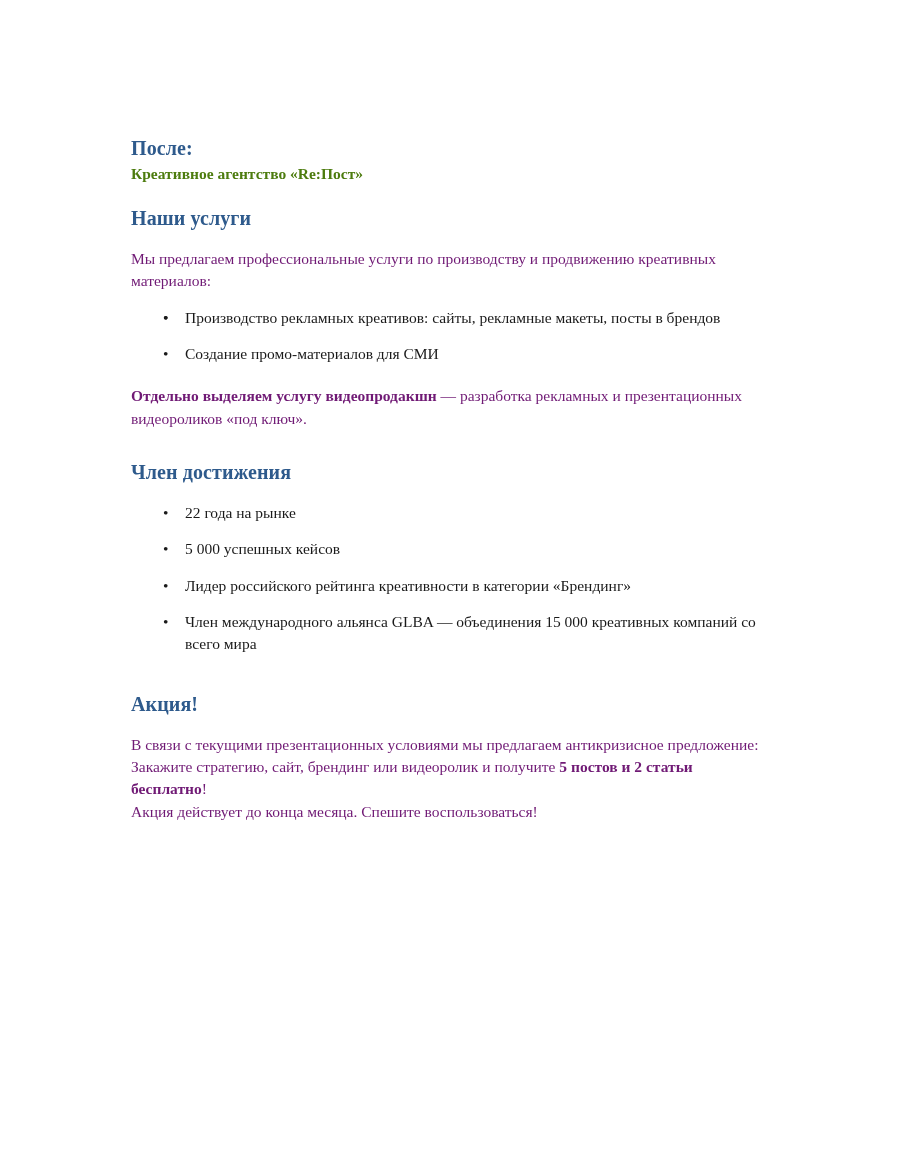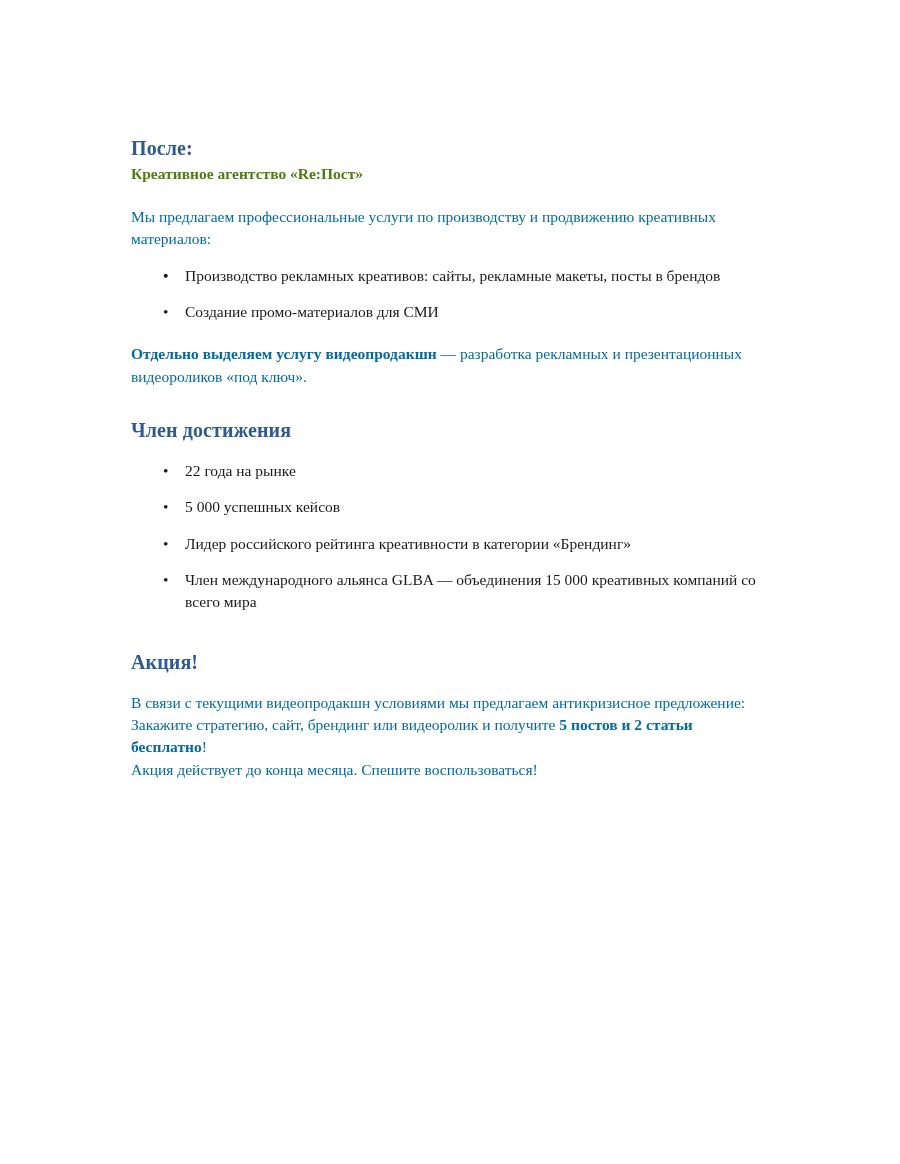--- a/index.html
+++ b/index.html
@@ -55,21 +55,21 @@
     line-height: 1.25;
     margin: 0 0 17px 0;
     letter-spacing: 0.1px;
   }
 
   
   p.body {
     font-size: 15.5px;
     line-height: 1.44;
     margin: 0 0 14px 0;
-    color: #0369a1;
+    color: #701a75;
     text-align: left;
   }
   p.body.tight {
     margin-bottom: 0;
   }
   .b { font-weight: bold; }
 
   
   ul.bullets {
     list-style: none;
@@ -103,20 +103,21 @@
 </style>
 </head>
 <body>
 
 <div class="page">
   <div class="content">
 
     <h1 class="h-title">После:</h1>
     <div class="h-sub">Креативное агентство «Re:Пост»</div>
 
+    <h2 class="h-section">Наши услуги</h2>
     <p class="body">Мы предлагаем профессиональные услуги по производству и продвижению креативных материалов:</p>
 
     <ul class="bullets">
       <li>
         <span class="bullet-dot">•</span>
       </li>
       <li>
         <span class="bullet-dot">•</span>
         <span class="li-text">Производство рекламных креативов: сайты, рекламные макеты, посты в брендов</span>
       </li>
@@ -150,18 +151,18 @@
       <li>
         <span class="bullet-dot">•</span>
         <span class="li-text">Член международного альянса GLBA — объединения 15 000 креативных компаний со всего мира</span>
       </li>
     </ul>
 
     <div class="block-gap-24"></div>
 
     <h2 class="h-section">Акция!</h2>
 
-    <p class="body tight">В связи с текущими видеопродакшн условиями мы предлагаем антикризисное предложение:</p>
+    <p class="body tight">В связи с текущими презентационных условиями мы предлагаем антикризисное предложение:</p>
     <p class="body tight"><span>Закажите стратегию, сайт, брендинг или видеоролик и получите </span><span class="b">5 постов и 2 статьи бесплатно</span><span>!</span></p>
     <p class="body tight">Акция действует до конца месяца. Спешите воспользоваться!</p>
 
   </div>
 </div>
 
 </body></html>

